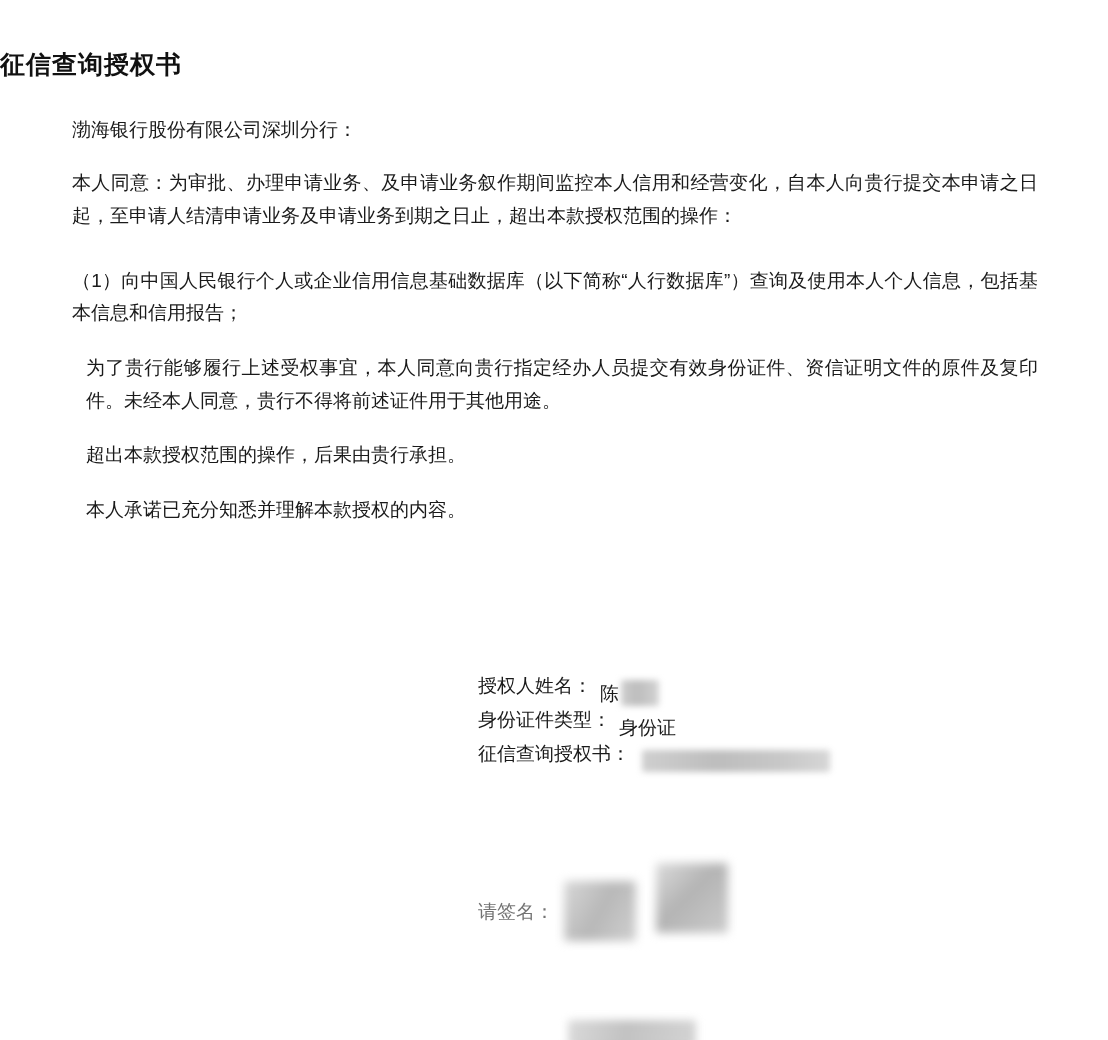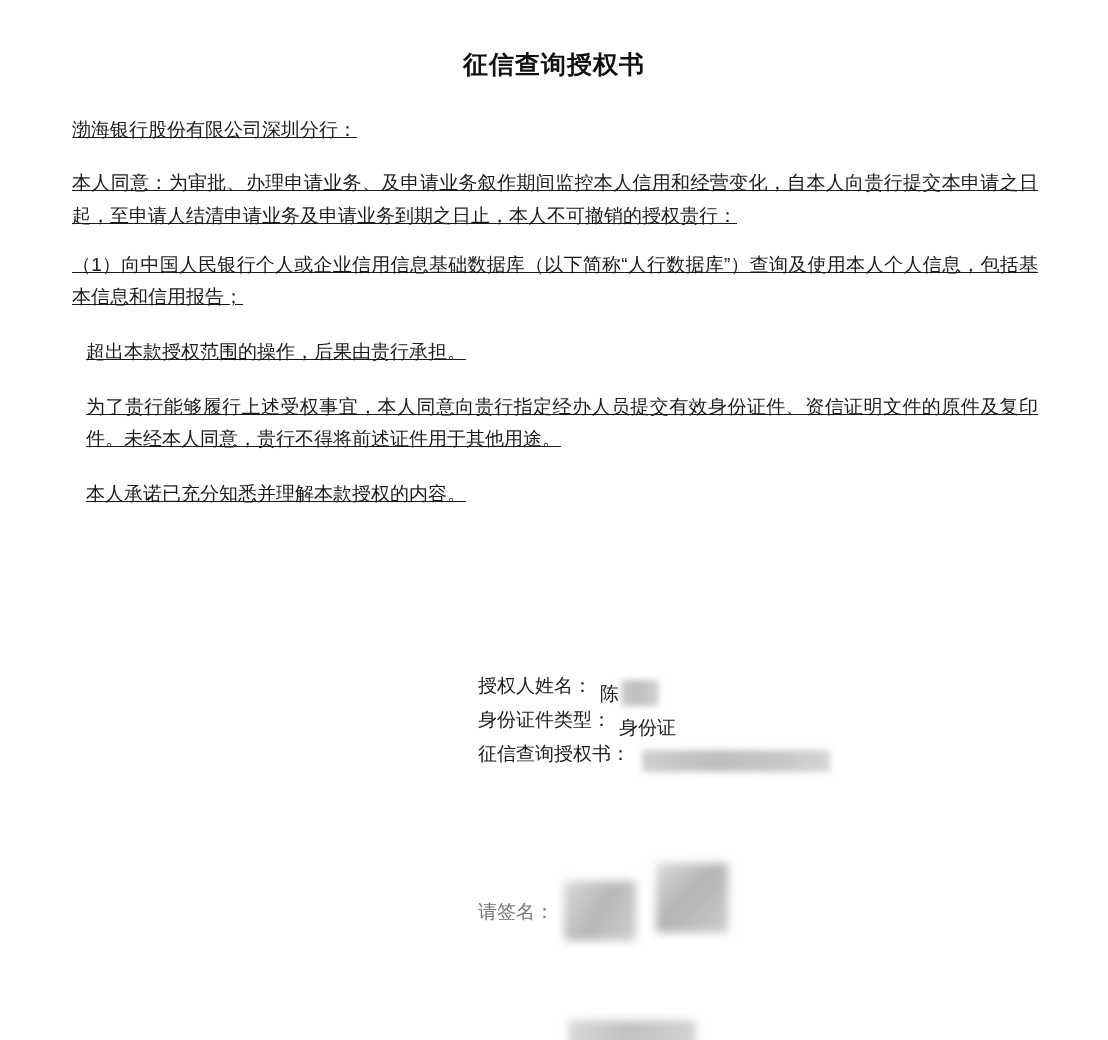--- a/index.html
+++ b/index.html
@@ -16,30 +16,28 @@
     overflow: hidden;
   }
   .page {
     position: relative;
     width: 1108px;
     height: 1040px;
     box-sizing: border-box;
     padding: 0;
   }
   .doc-title {
-    text-align: center;
     font-size: 25px;
     font-weight: 700;
     letter-spacing: 1px;
     margin: 48px 0 0 0;
     color: #111;
   }
   .body-block {
     margin: 0 70px 0 72px;
-    text-decoration: underline;
   }
   .salutation {
     font-size: 19px;
     line-height: 1.6;
     margin-top: 34px;
     color: #1a1a1a;
   }
   .para {
     font-size: 19px;
     line-height: 1.72;
@@ -47,21 +45,21 @@
     text-align: justify;
     color: #1a1a1a;
   }
   .list-item {
     font-size: 19px;
     line-height: 1.72;
     text-align: justify;
     color: #1a1a1a;
   }
   .list-wrap {
-    margin-top: 16px;
+    margin-top: 32px;
   }
   .para.small-indent {
     padding-left: 14px;
   }
   .fields {
     position: absolute;
     left: 478px;
     top: 628px;
     font-size: 19px;
     line-height: 1.0;
@@ -152,29 +150,29 @@
 <body>
 
 <div class="page">
 
   <div class="doc-title">征信查询授权书</div>
 
   <div class="body-block">
 
     <div class="salutation">渤海银行股份有限公司深圳分行：</div>
 
-    <div class="para">本人同意：为审批、办理申请业务、及申请业务叙作期间监控本人信用和经营变化，自本人向贵行提交本申请之日起，至申请人结清申请业务及申请业务到期之日止，本人不可撤销的授权贵行：</div>
+    <div class="para">本人同意：为审批、办理申请业务、及申请业务叙作期间监控本人信用和经营变化，自本人向贵行提交本申请之日起，至申请人结清申请业务及申请业务到期之日止，超出本款授权范围的操作：</div>
 
     <div class="list-wrap">
       <div class="list-item">（1）向中国人民银行个人或企业信用信息基础数据库（以下简称“人行数据库”）查询及使用本人个人信息，包括基本信息和信用报告；</div>
     </div>
 
+    <div class="para small-indent">为了贵行能够履行上述受权事宜，本人同意向贵行指定经办人员提交有效身份证件、资信证明文件的原件及复印件。未经本人同意，贵行不得将前述证件用于其他用途。</div>
+
     <div class="para small-indent">超出本款授权范围的操作，后果由贵行承担。</div>
-
-    <div class="para small-indent">为了贵行能够履行上述受权事宜，本人同意向贵行指定经办人员提交有效身份证件、资信证明文件的原件及复印件。未经本人同意，贵行不得将前述证件用于其他用途。</div>
 
     <div class="para small-indent">本人承诺已充分知悉并理解本款授权的内容。</div>
 
   </div>
 
   <div class="fields">
 
     <div class="field-row">
       <span class="field-label">授权人姓名：</span>
       <span class="field-value">

